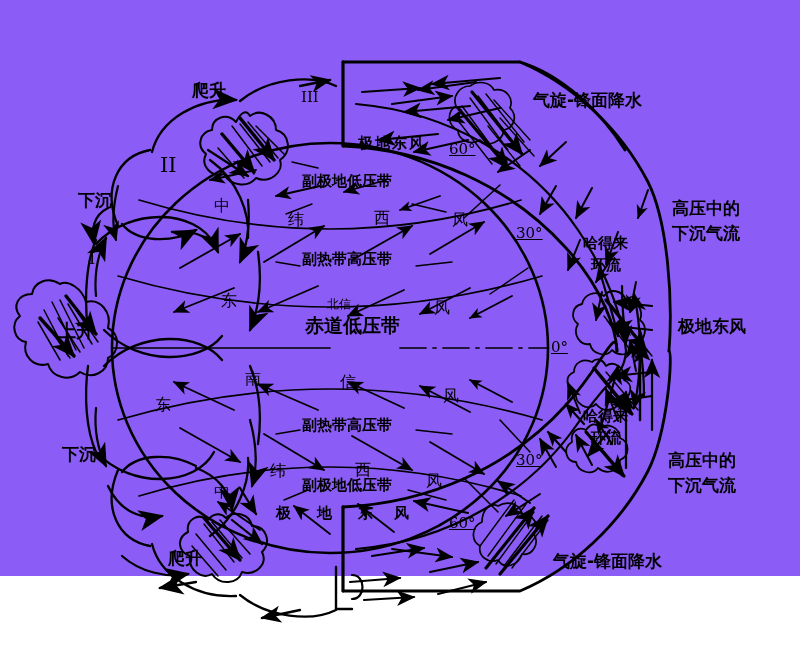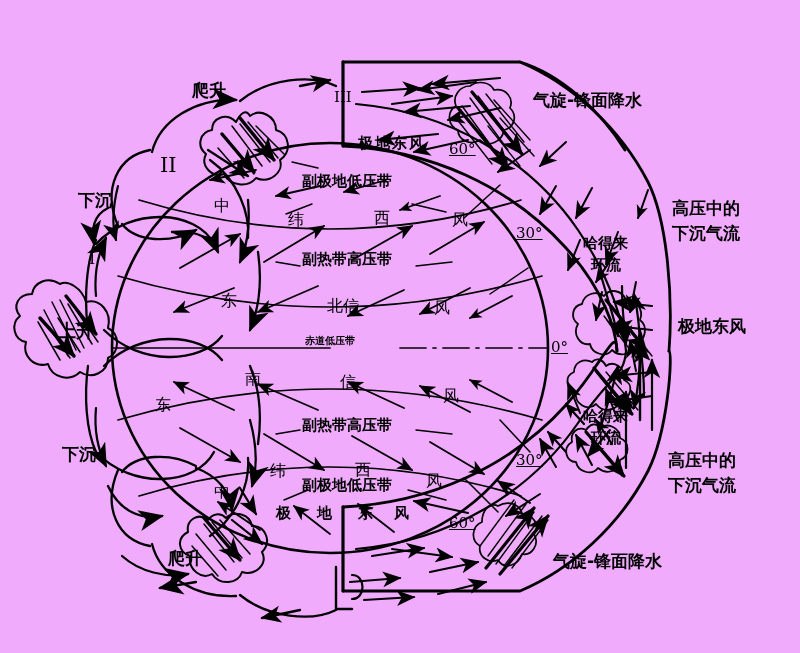--- a/index.html
+++ b/index.html
@@ -1,18 +1,18 @@
 <!DOCTYPE html>
 <html><head>
 <meta charset="utf-8">
 <style>
   html,body{margin:0;padding:0;background:#ffffff;}
   body{width:800px;height:653px;overflow:hidden;
        font-family:"DejaVu Sans","Liberation Sans",sans-serif;}
-  #stage{position:relative;width:800px;height:653px;background:#f0abfc;}
+  #stage{position:relative;width:800px;height:576px;background:#8b5cf6;}
   svg#fig{position:absolute;left:0;top:0;width:800px;height:653px;}
   .lbl{position:absolute;color:#000;white-space:nowrap;line-height:1;
        font-family:"DejaVu Sans","Liberation Sans",sans-serif;}
   .cn{font-weight:700;}
   .cn-lt{font-weight:400;}
   .deg{font-family:"DejaVu Serif","Liberation Serif",serif;font-weight:400;text-decoration:underline;}
   .rn{font-family:"DejaVu Serif","Liberation Serif",serif;font-weight:400;}
 </style>
 </head>
 <body>
@@ -386,47 +386,47 @@
 </svg>
 
 <div class="lbl cn" style="left:192px;top:82px;font-size:17px;">爬升</div>
 <div class="lbl cn" style="left:78px;top:192px;font-size:17px;">下沉</div>
 <div class="lbl cn" style="left:58px;top:322px;font-size:18px;">上升</div>
 <div class="lbl cn" style="left:62px;top:446px;font-size:17px;">下沉</div>
 <div class="lbl cn" style="left:168px;top:550px;font-size:17px;">爬升</div>
 
 <div class="lbl rn" style="left:89px;top:251px;font-size:16px;">I</div>
 <div class="lbl rn" style="left:160px;top:155px;font-size:21px;">II</div>
-<div class="lbl rn" style="left:301px;top:90px;font-size:15px;margin-left:33px;">III</div>
+<div class="lbl rn" style="left:301px;top:90px;font-size:15px;">III</div>
 
 <div class="lbl deg" style="left:449px;top:142px;font-size:15px;">60°</div>
 <div class="lbl deg" style="left:516px;top:226px;font-size:15px;">30°</div>
 <div class="lbl deg" style="left:551px;top:340px;font-size:15px;">0°</div>
 <div class="lbl deg" style="left:516px;top:453px;font-size:15px;">30°</div>
 <div class="lbl deg" style="left:449px;top:516px;font-size:15px;">60°</div>
 
 <div class="lbl cn" style="left:318px;top:136px;font-size:15px;letter-spacing:2px;margin-left:40px;">极地东风</div>
 <div class="lbl cn" style="left:302px;top:174px;font-size:15px;">副极地低压带</div>
 <div class="lbl cn" style="left:302px;top:252px;font-size:15px;">副热带高压带</div>
-<div class="lbl cn" style="left:305px;top:336px;font-size:10px;text-align:right;">赤道低压带</div>
+<div class="lbl cn" style="left:305px;top:316px;font-size:19px;text-align:right;">赤道低压带</div>
 <div class="lbl cn" style="left:302px;top:418px;font-size:15px;">副热带高压带</div>
 <div class="lbl cn" style="left:302px;top:478px;font-size:15px;">副极地低压带</div>
 
 <div class="lbl cn" style="left:276px;top:506px;font-size:15px;">极</div>
 <div class="lbl cn" style="left:317px;top:506px;font-size:15px;">地</div>
 <div class="lbl cn" style="left:358px;top:506px;font-size:15px;">东</div>
 <div class="lbl cn" style="left:394px;top:506px;font-size:15px;">风</div>
 
 <div class="lbl cn-lt" style="left:214px;top:198px;font-size:16px;">中</div>
 <div class="lbl cn-lt" style="left:288px;top:212px;font-size:16px;">纬</div>
 <div class="lbl cn-lt" style="left:374px;top:210px;font-size:16px;">西</div>
 <div class="lbl cn-lt" style="left:452px;top:212px;font-size:16px;">风</div>
 
 <div class="lbl cn-lt" style="left:221px;top:293px;font-size:16px;">东</div>
-<div class="lbl cn-lt" style="left:327px;top:298px;font-size:16px;">北信</div>
+<div class="lbl cn-lt" style="left:327px;top:298px;font-size:12px;">北信</div>
 <div class="lbl cn-lt" style="left:434px;top:300px;font-size:16px;">风</div>
 
 <div class="lbl cn-lt" style="left:245px;top:371px;font-size:16px;">南</div>
 <div class="lbl cn-lt" style="left:340px;top:374px;font-size:16px;">信</div>
 <div class="lbl cn-lt" style="left:443px;top:388px;font-size:16px;">风</div>
 <div class="lbl cn-lt" style="left:155px;top:397px;font-size:16px;">东</div>
 
 <div class="lbl cn-lt" style="left:214px;top:484px;font-size:16px;">中</div>
 <div class="lbl cn-lt" style="left:270px;top:463px;font-size:16px;">纬</div>
 <div class="lbl cn-lt" style="left:355px;top:462px;font-size:16px;">西</div>

